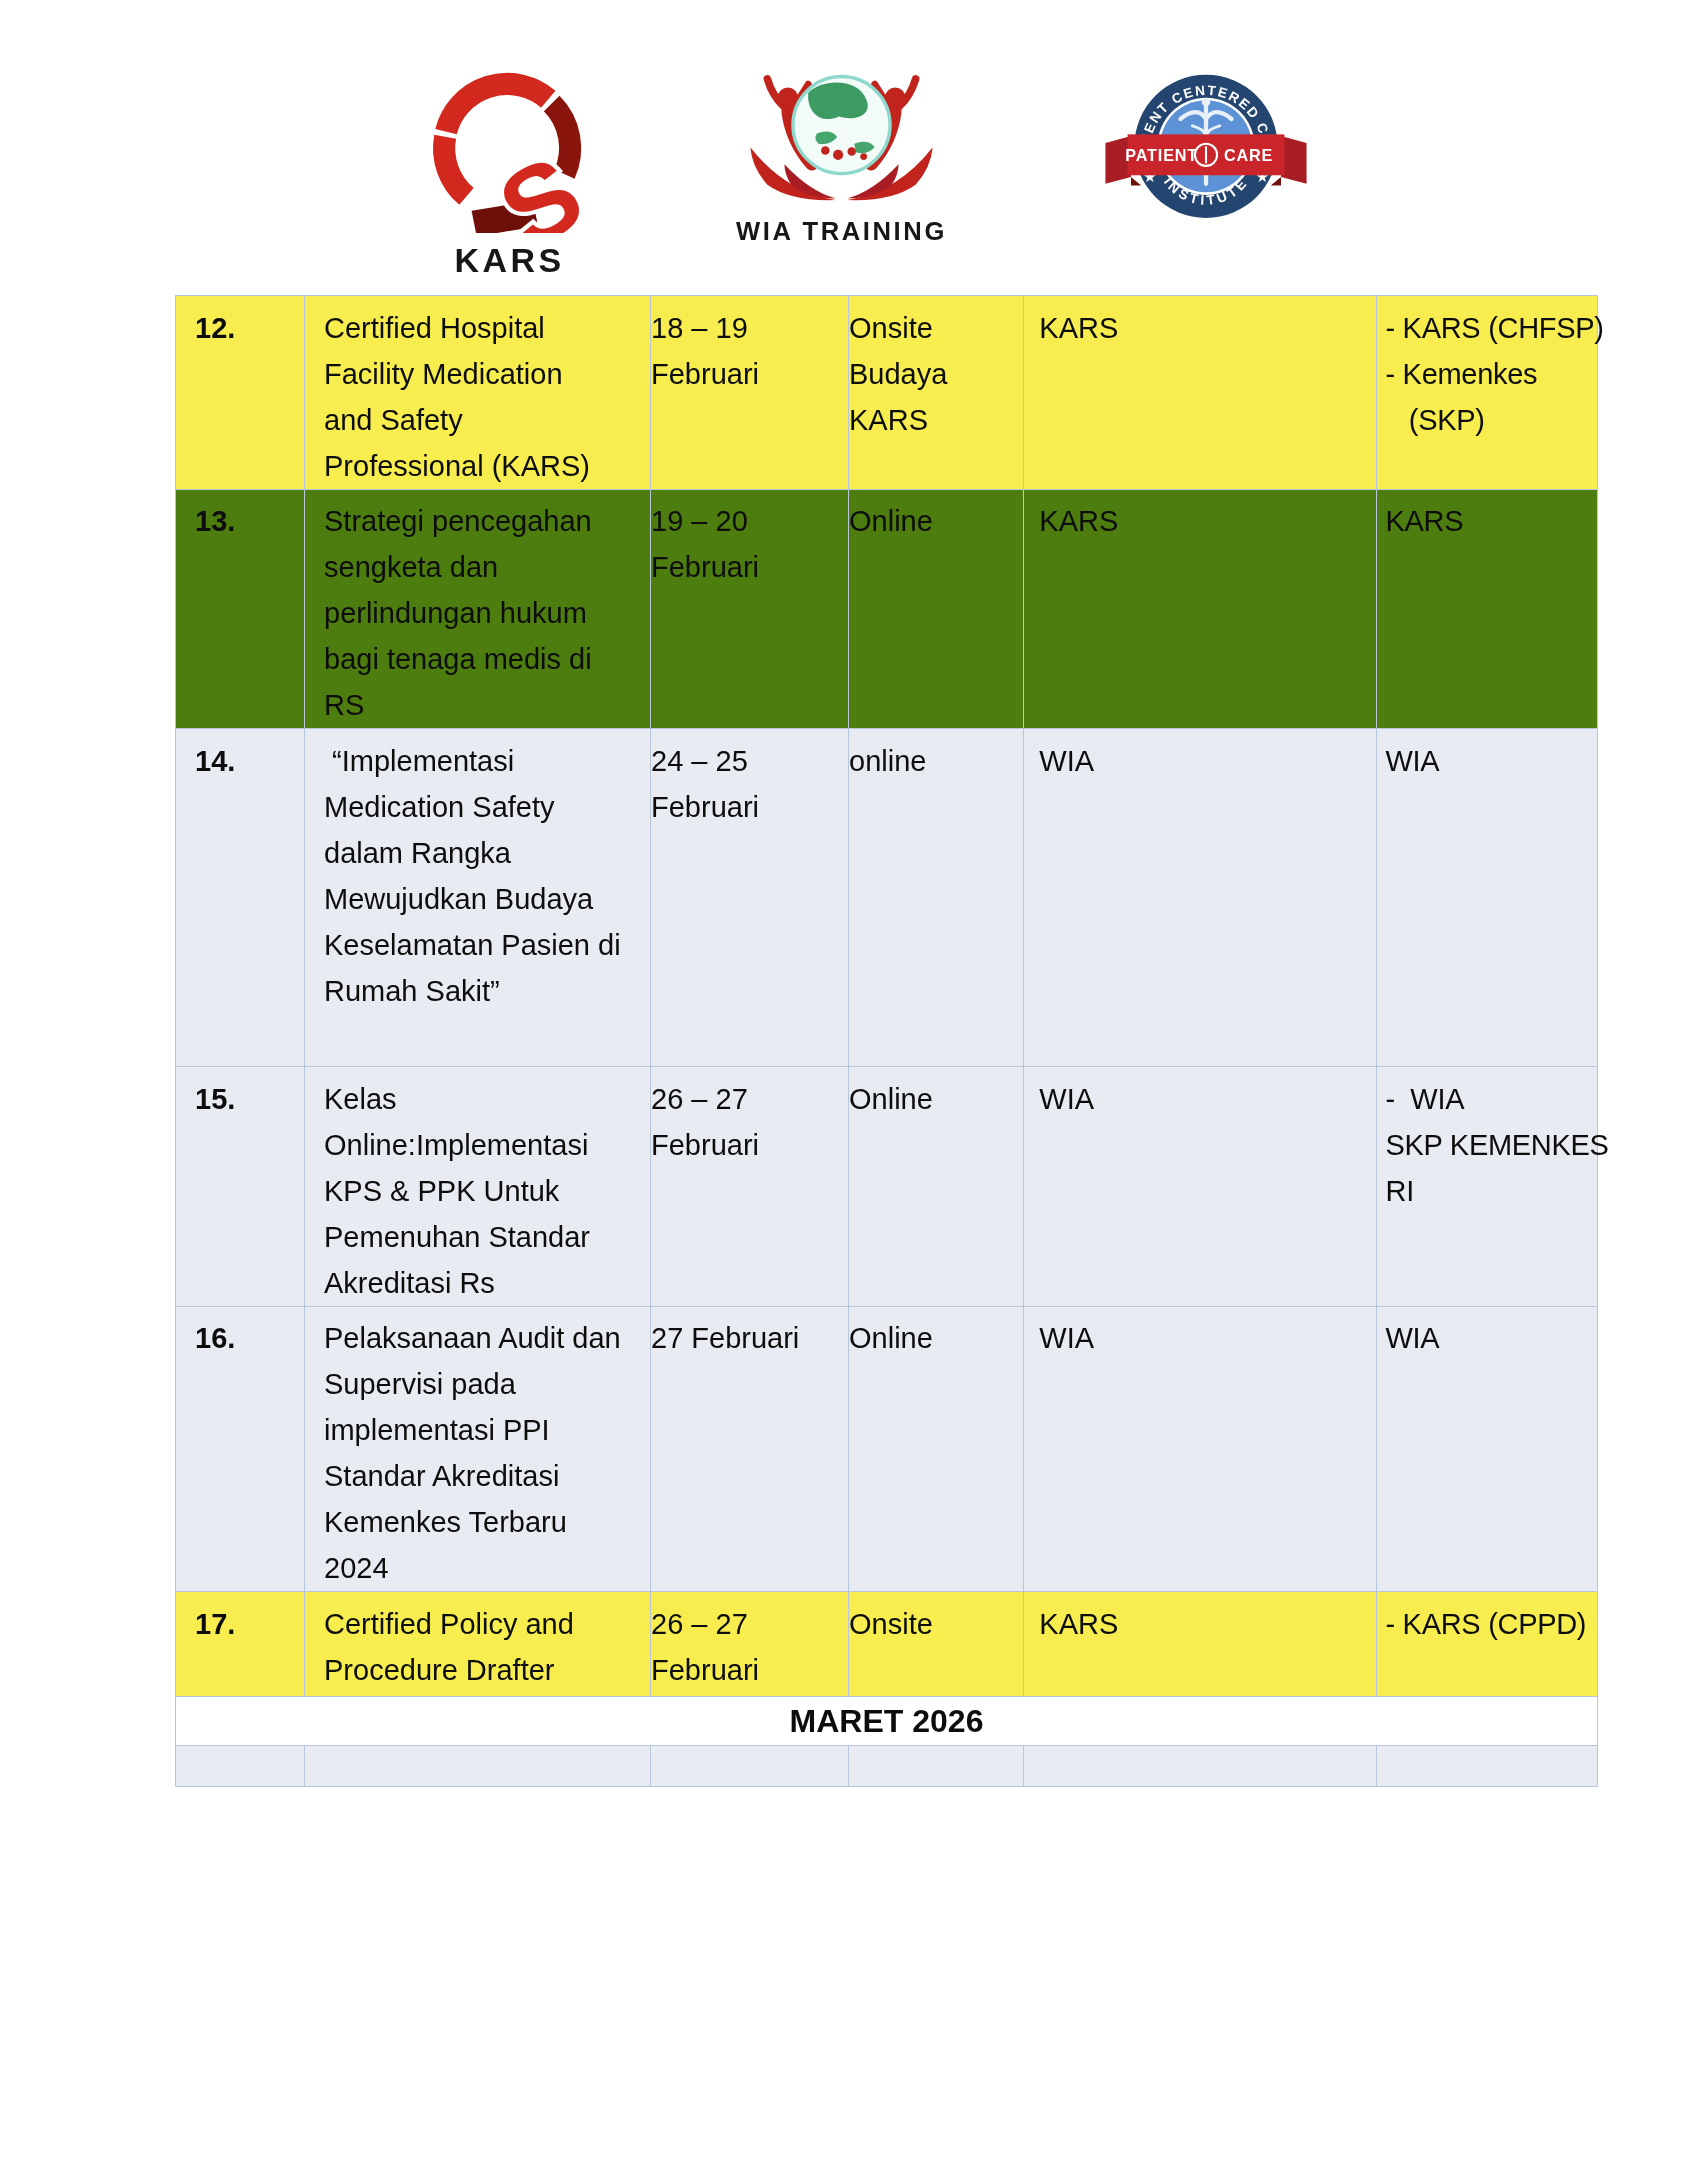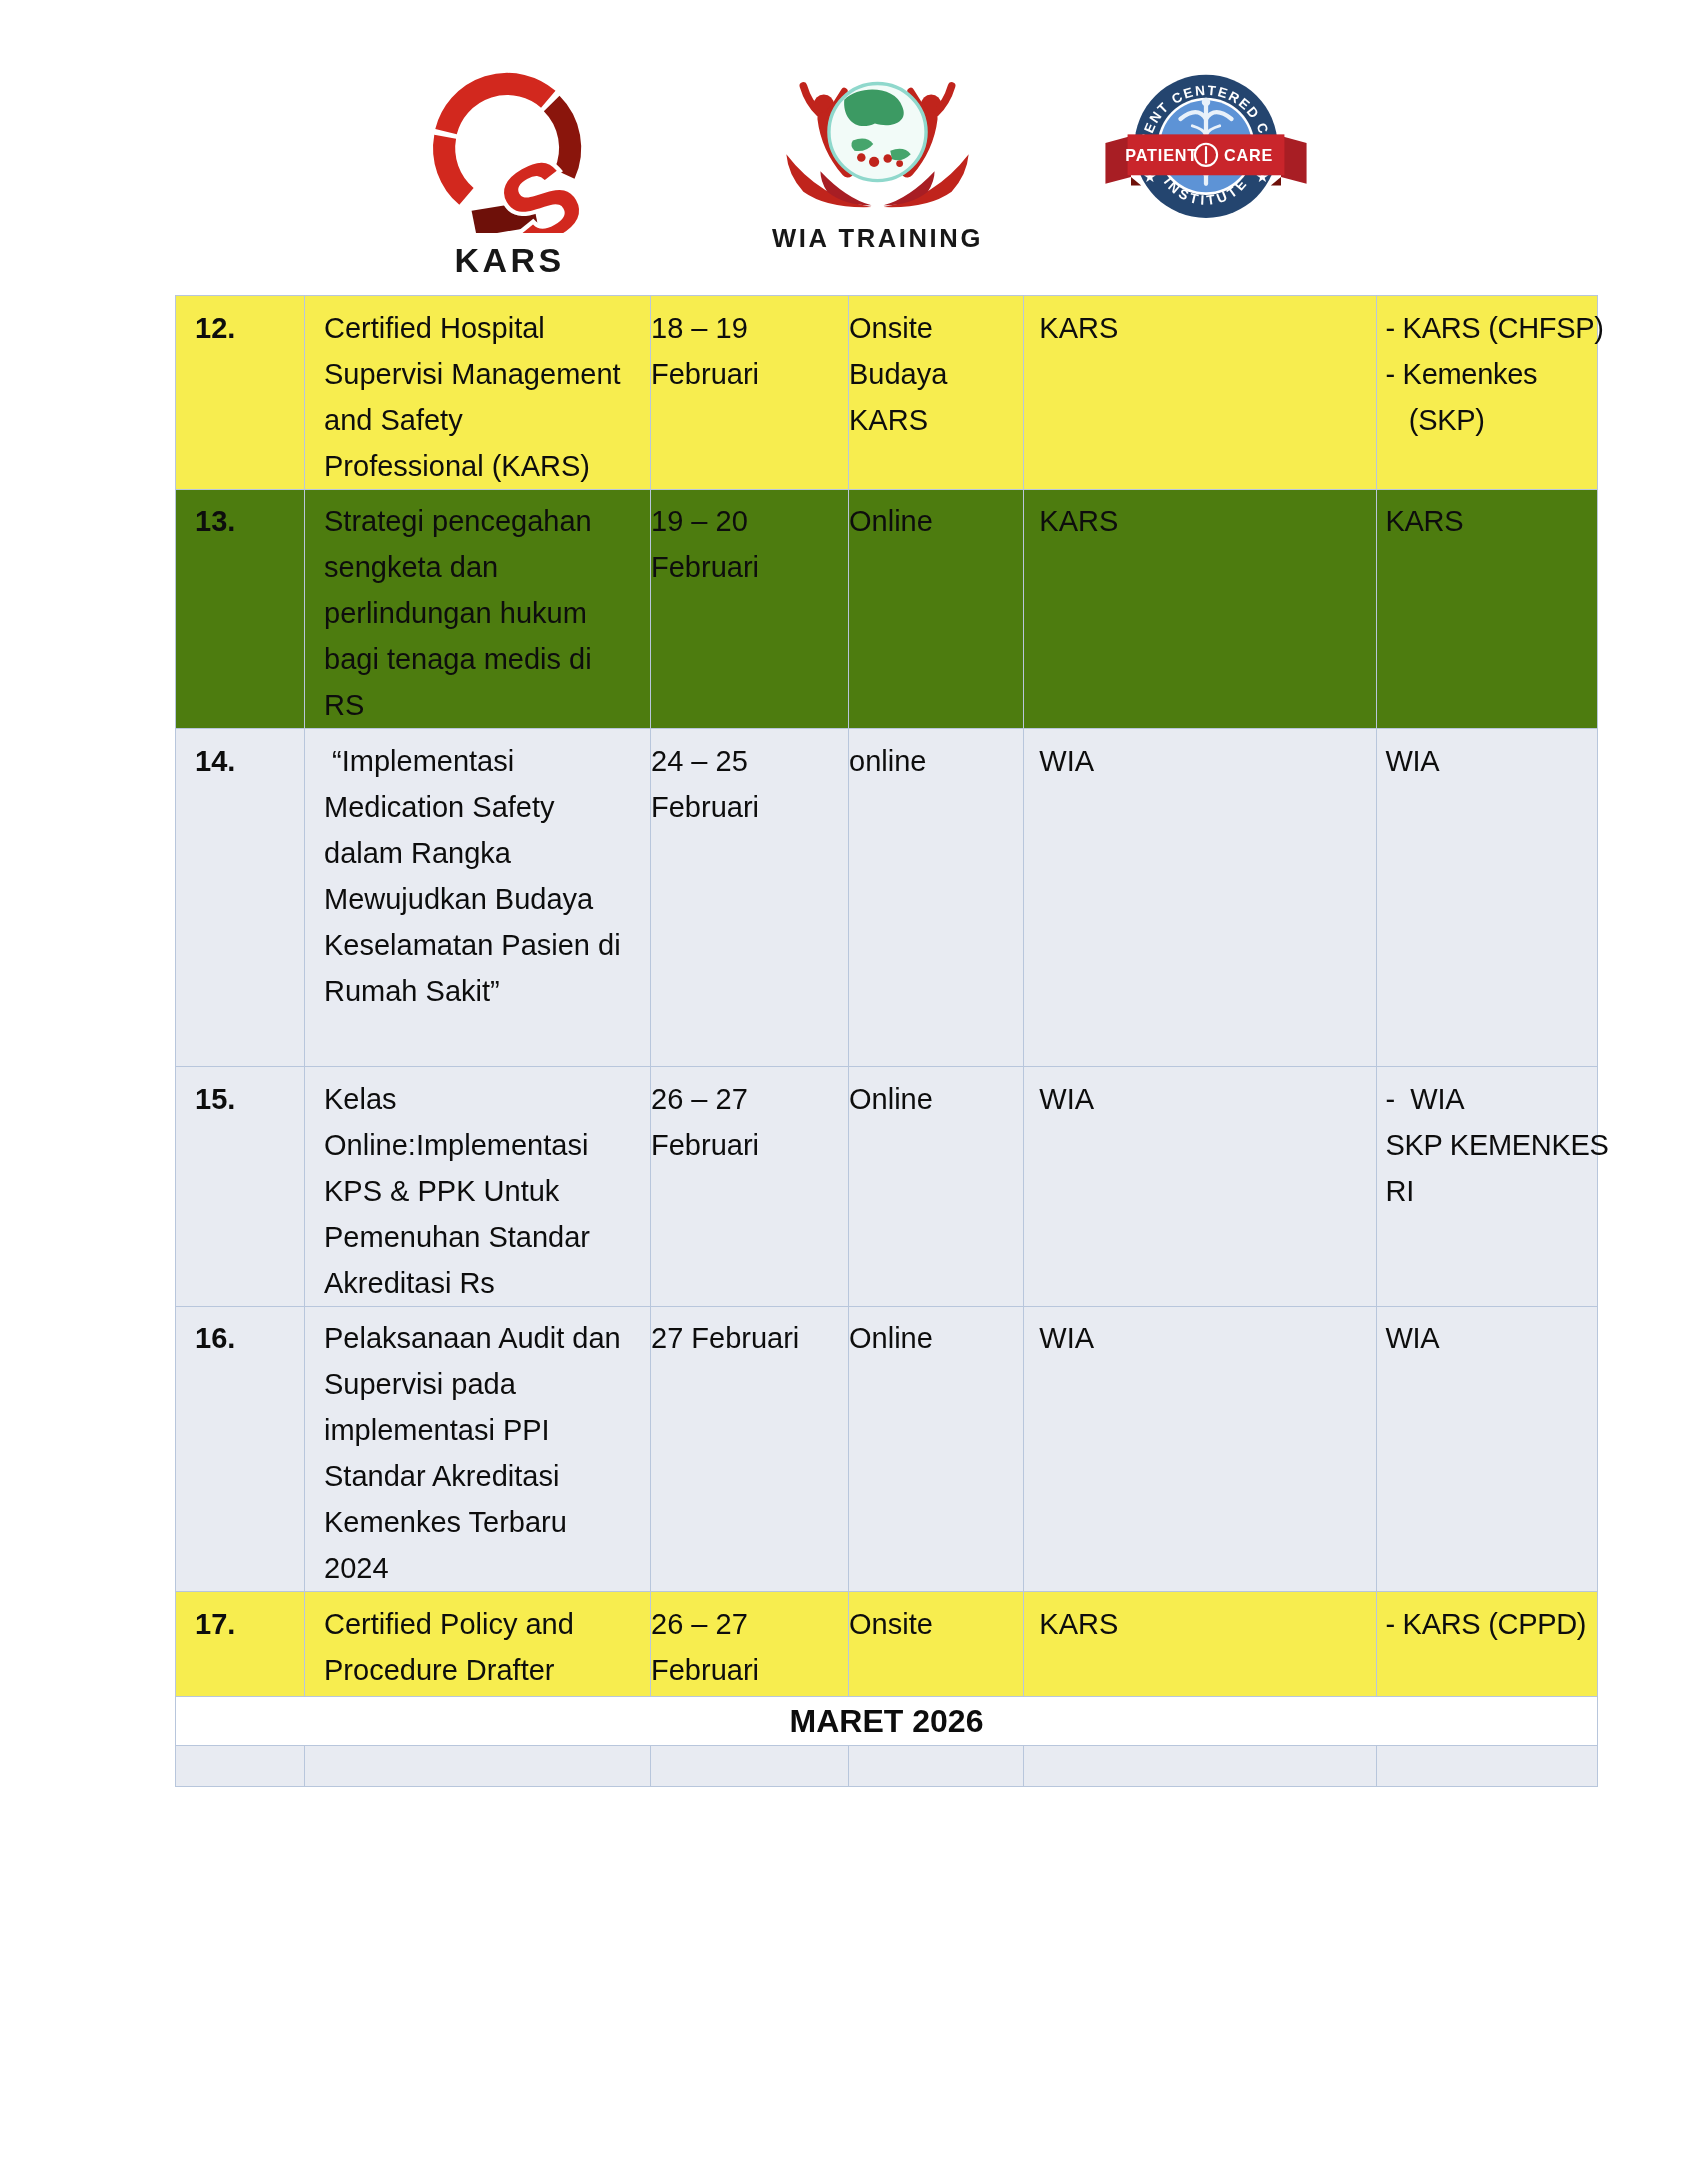--- a/index.html
+++ b/index.html
@@ -1,21 +1,21 @@
 <!DOCTYPE html>
 <html style="font-size:13.6px"><head>
 <meta charset="utf-8">
 <style>
   html,body{margin:0;padding:0;background:#ffffff;}
   .page{position:relative;width:1685px;height:2181px;background:#ffffff;overflow:hidden;
         font-family:"Liberation Sans",sans-serif;color:#111;}
   
   .logo{position:absolute;text-align:center;}
   .logo-kars{left:420px;top:66px;width:179px;}
-  .logo-wia{left:733px;top:79px;width:217px;margin-left:36px;}
+  .logo-wia{left:733px;top:72px;width:217px;}
   .logo-pcci{left:1102px;top:73px;width:208px;}
   .logo-label{font-weight:bold;color:#171717;}
   .kars-label{font-size:34px;letter-spacing:3.4px;margin-top:5.1px;}
   .wia-label{font-size:25.6px;letter-spacing:2.6px;margin-top:6.8px;white-space:nowrap;}
   
   table.schedule{position:absolute;left:175px;top:295px;width:1423px;
       border-collapse:collapse;table-layout:fixed;}
   table.schedule td{border:1.7px solid #b8c6dc;vertical-align:top;padding:8.5px 0 0 0;
       font-size:29px;line-height:46px;color:#0d0d0d;}
   tr.row-yellow td{background:#f7ed4f;}
@@ -134,21 +134,21 @@
         <col style="width:198px">
       <col style="width:175px">
         <col style="width:353px">
         <col style="width:221px">
     </colgroup>
     <tbody>
       <tr class="row-yellow" style="height:186px">
         <td class="c-no">12.</td>
         <td class="c-title">
             <div class="ln">Certified Hospital</div>
-            <div class="ln">Supervisi Management</div>
+            <div class="ln">Facility Medication</div>
             <div class="ln">and Safety</div>
             <div class="ln">Professional (KARS)</div>
           </td>
         <td class="c-date">
             <div class="ln">18 – 19</div>
             <div class="ln">Februari</div>
           </td>
         <td class="c-mode">
             <div class="ln">Onsite</div>
             <div class="ln">Budaya</div>

